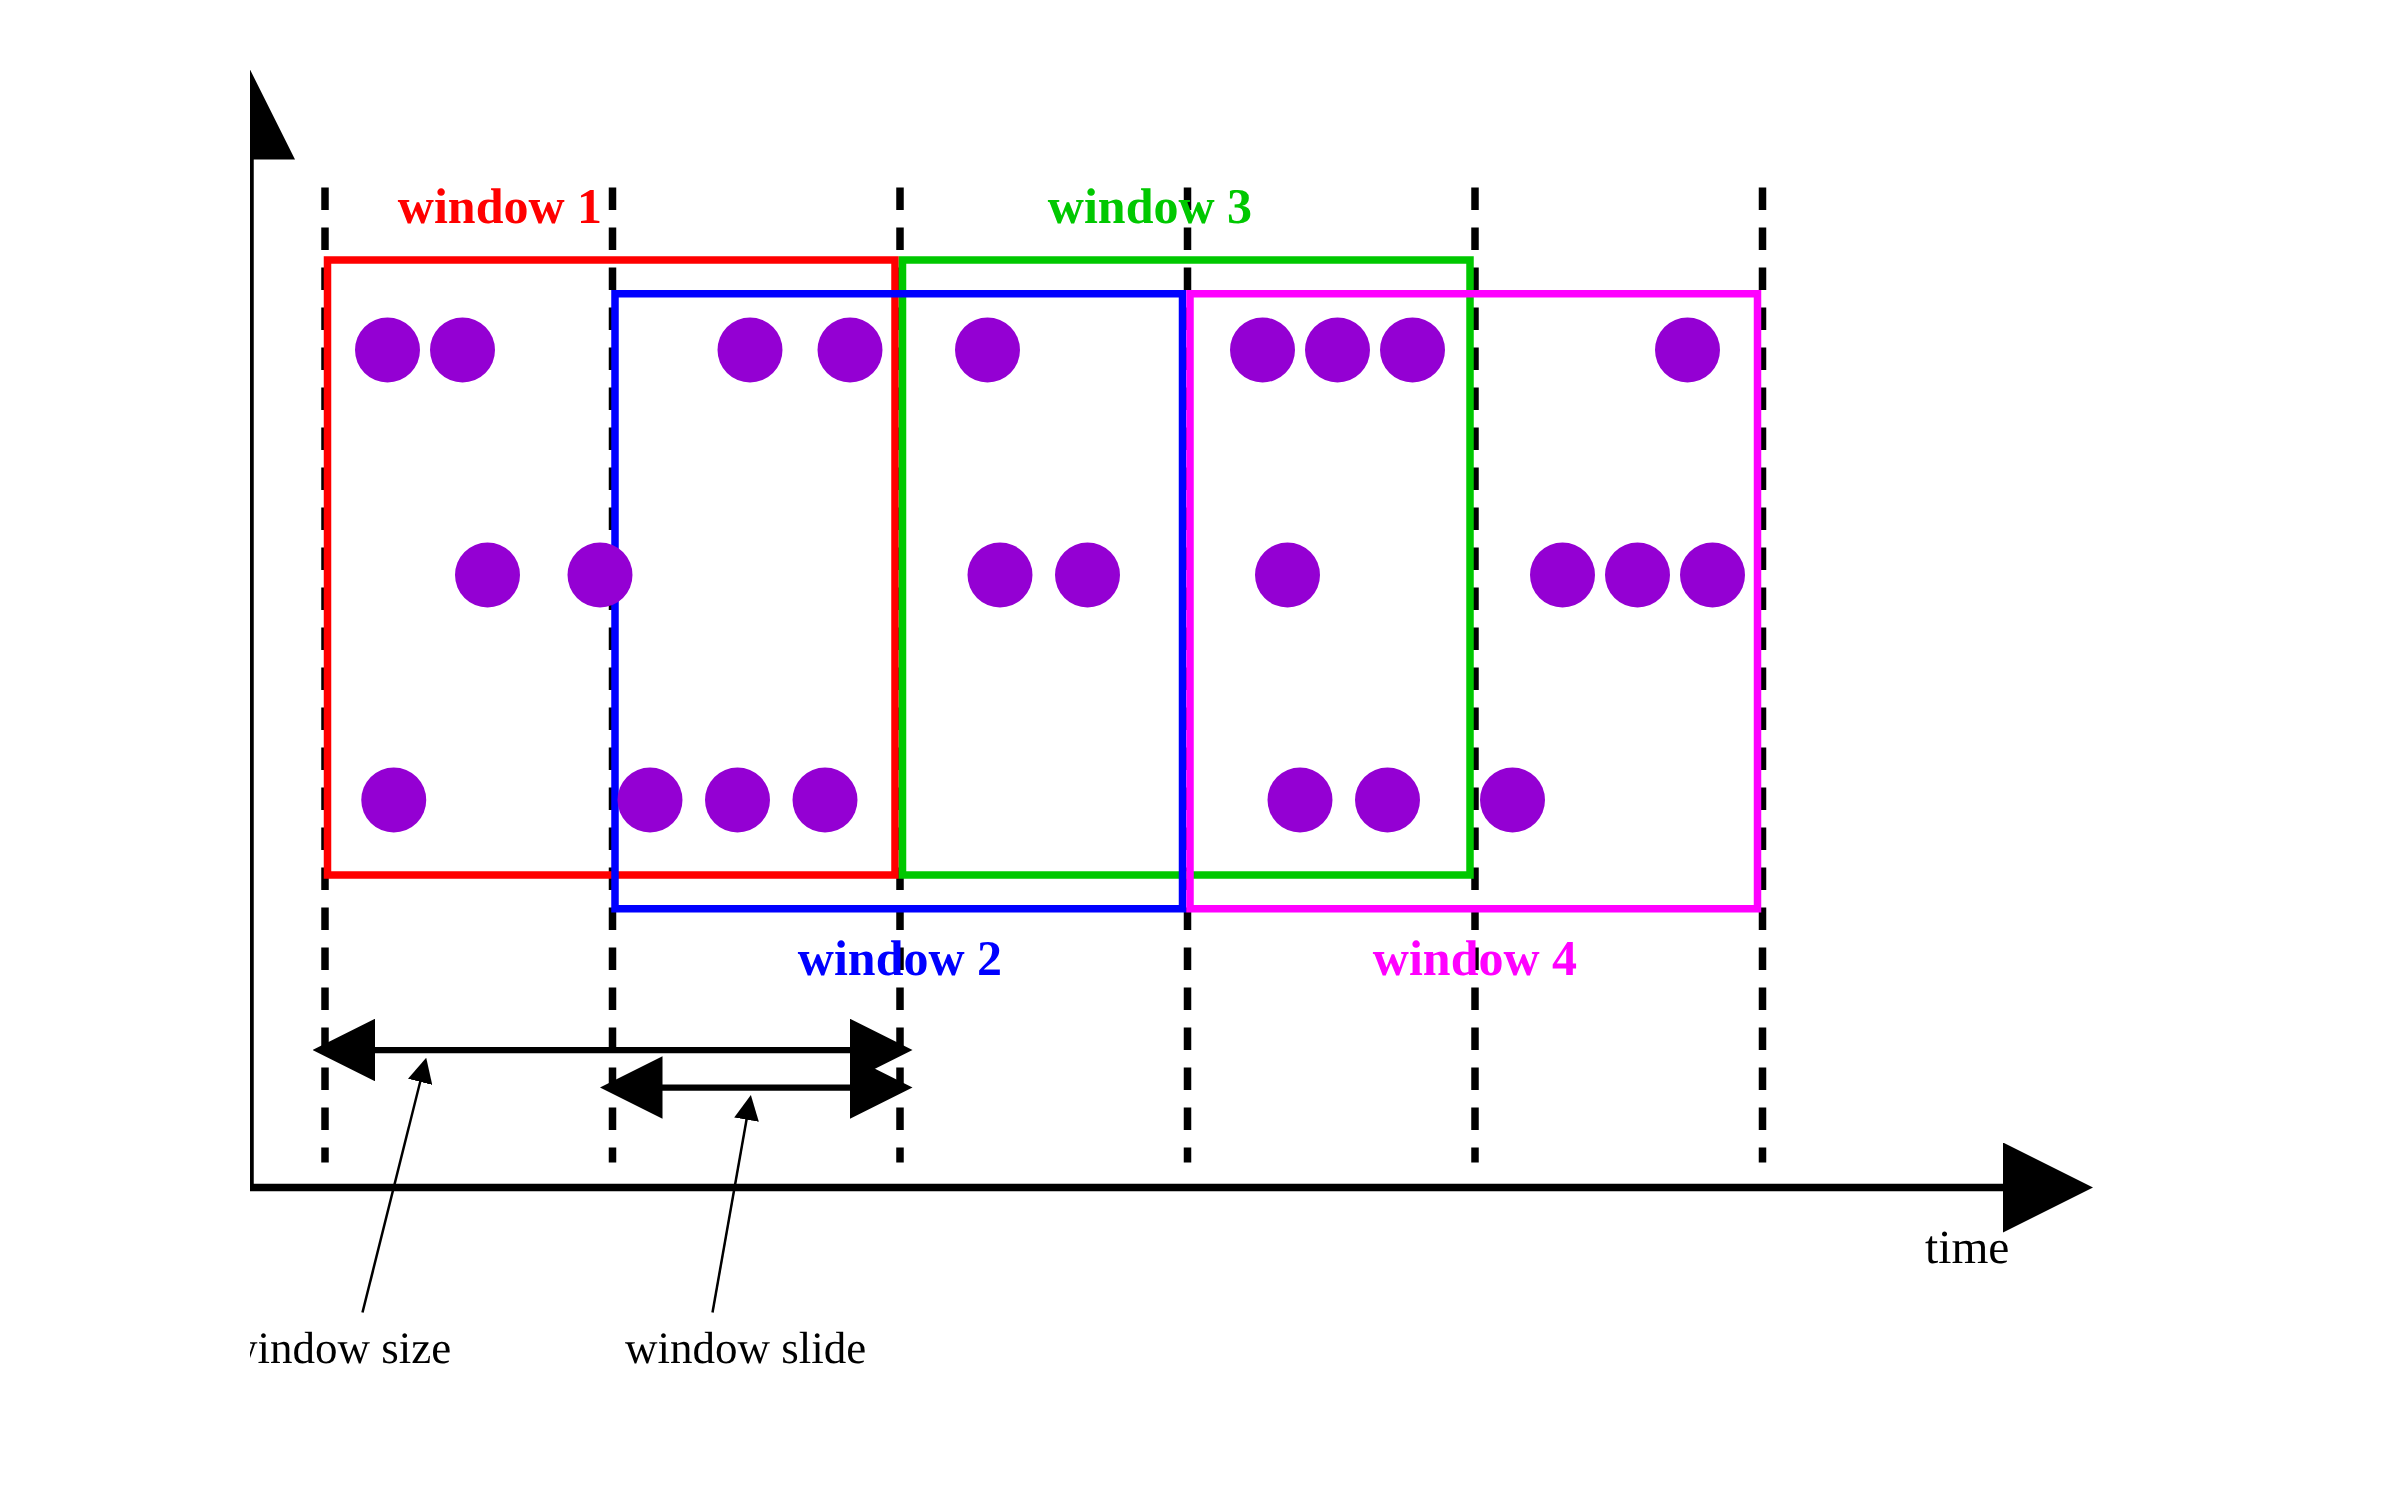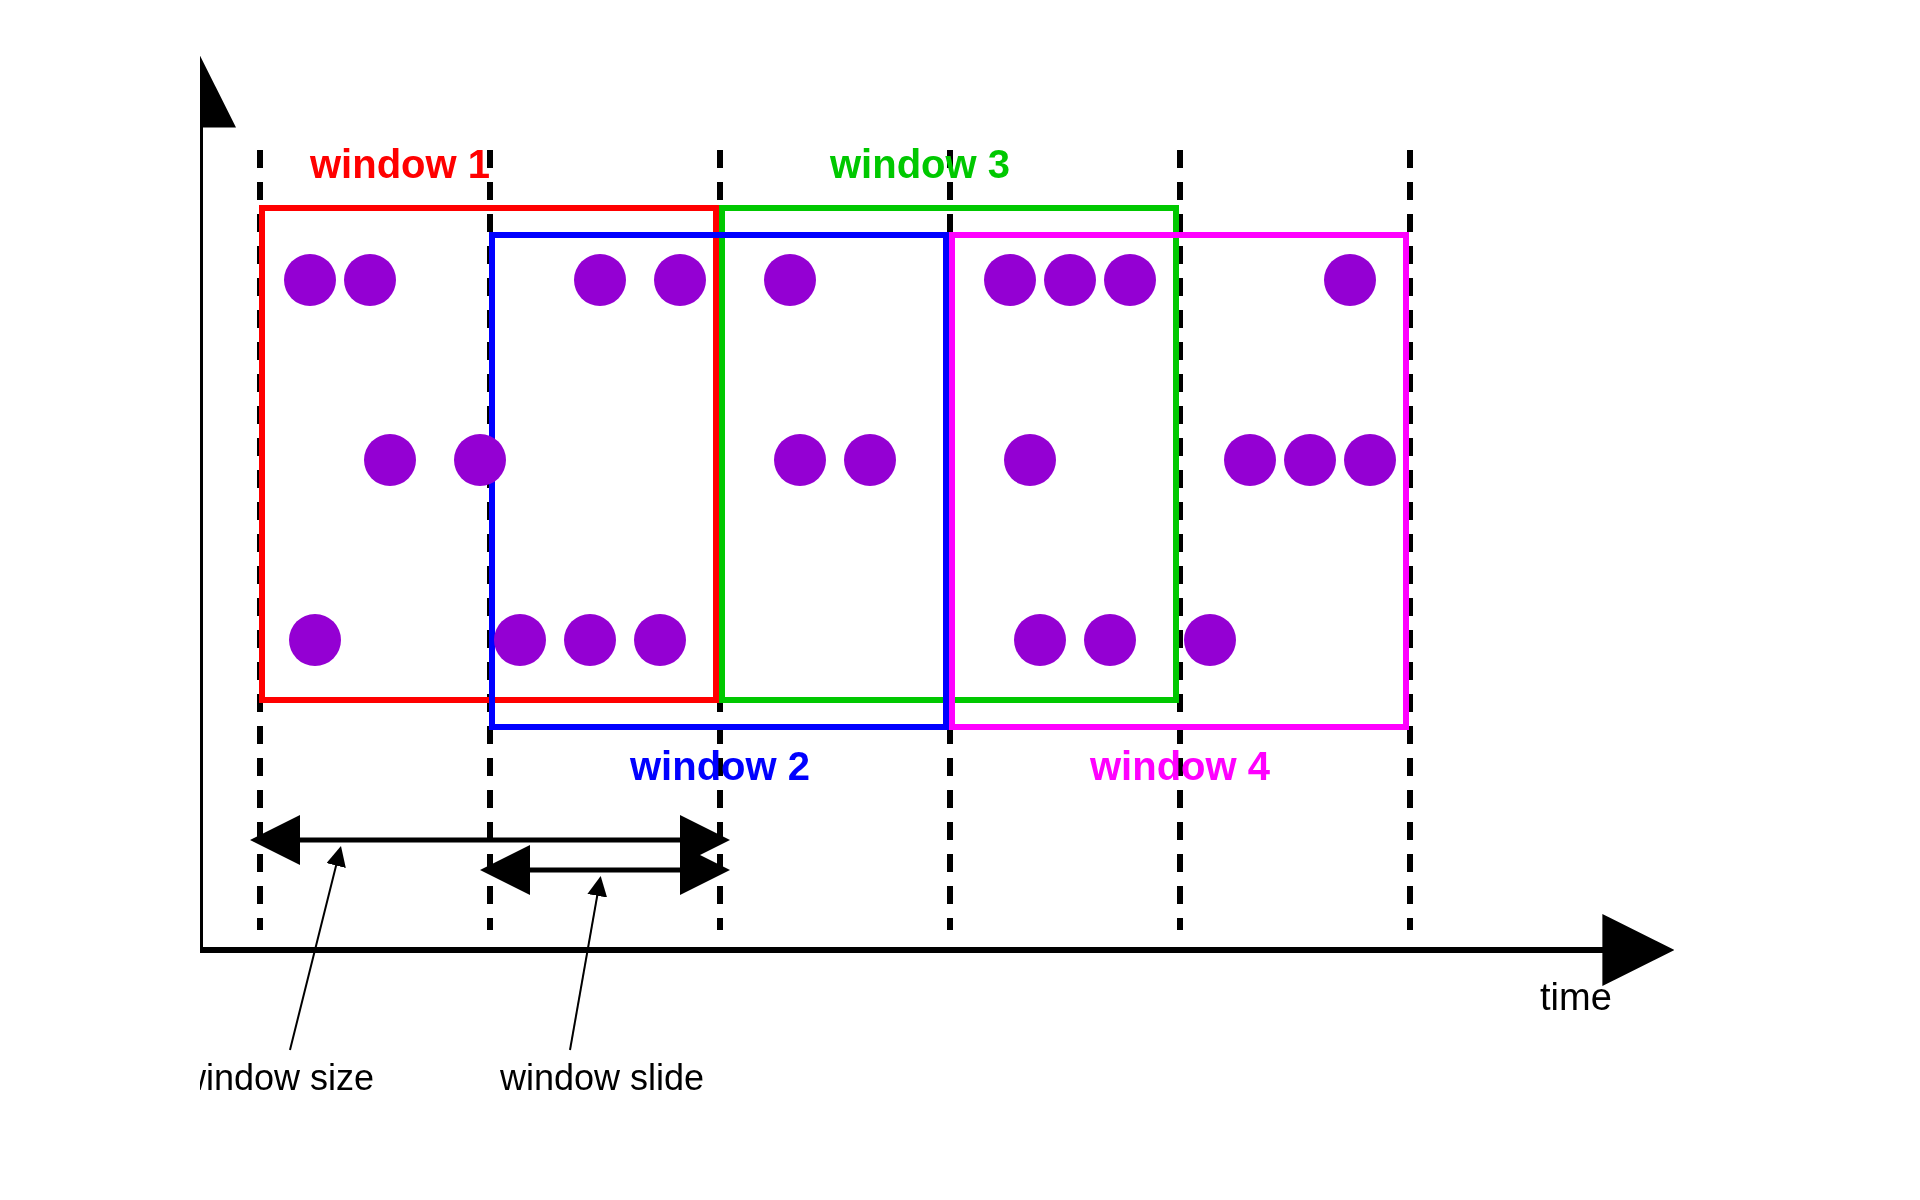--- a/index.html
+++ b/index.html
@@ -10,20 +10,21 @@
     background: #ffffff;
     font-family: Arial, Helvetica, sans-serif;
     position: relative;
   }
   .stage {
     position: absolute;
     left: 200px;
     top: 50px;
     width: 1520px;
     height: 1100px;
+    font-family: Liberation Serif, serif;
   }
   svg { display: block; }
   .axis-label {
     font-size: 38px;
     fill: #000;
   }
   .user-label {
     font-size: 38px;
     fill: #000;
     text-anchor: end;

